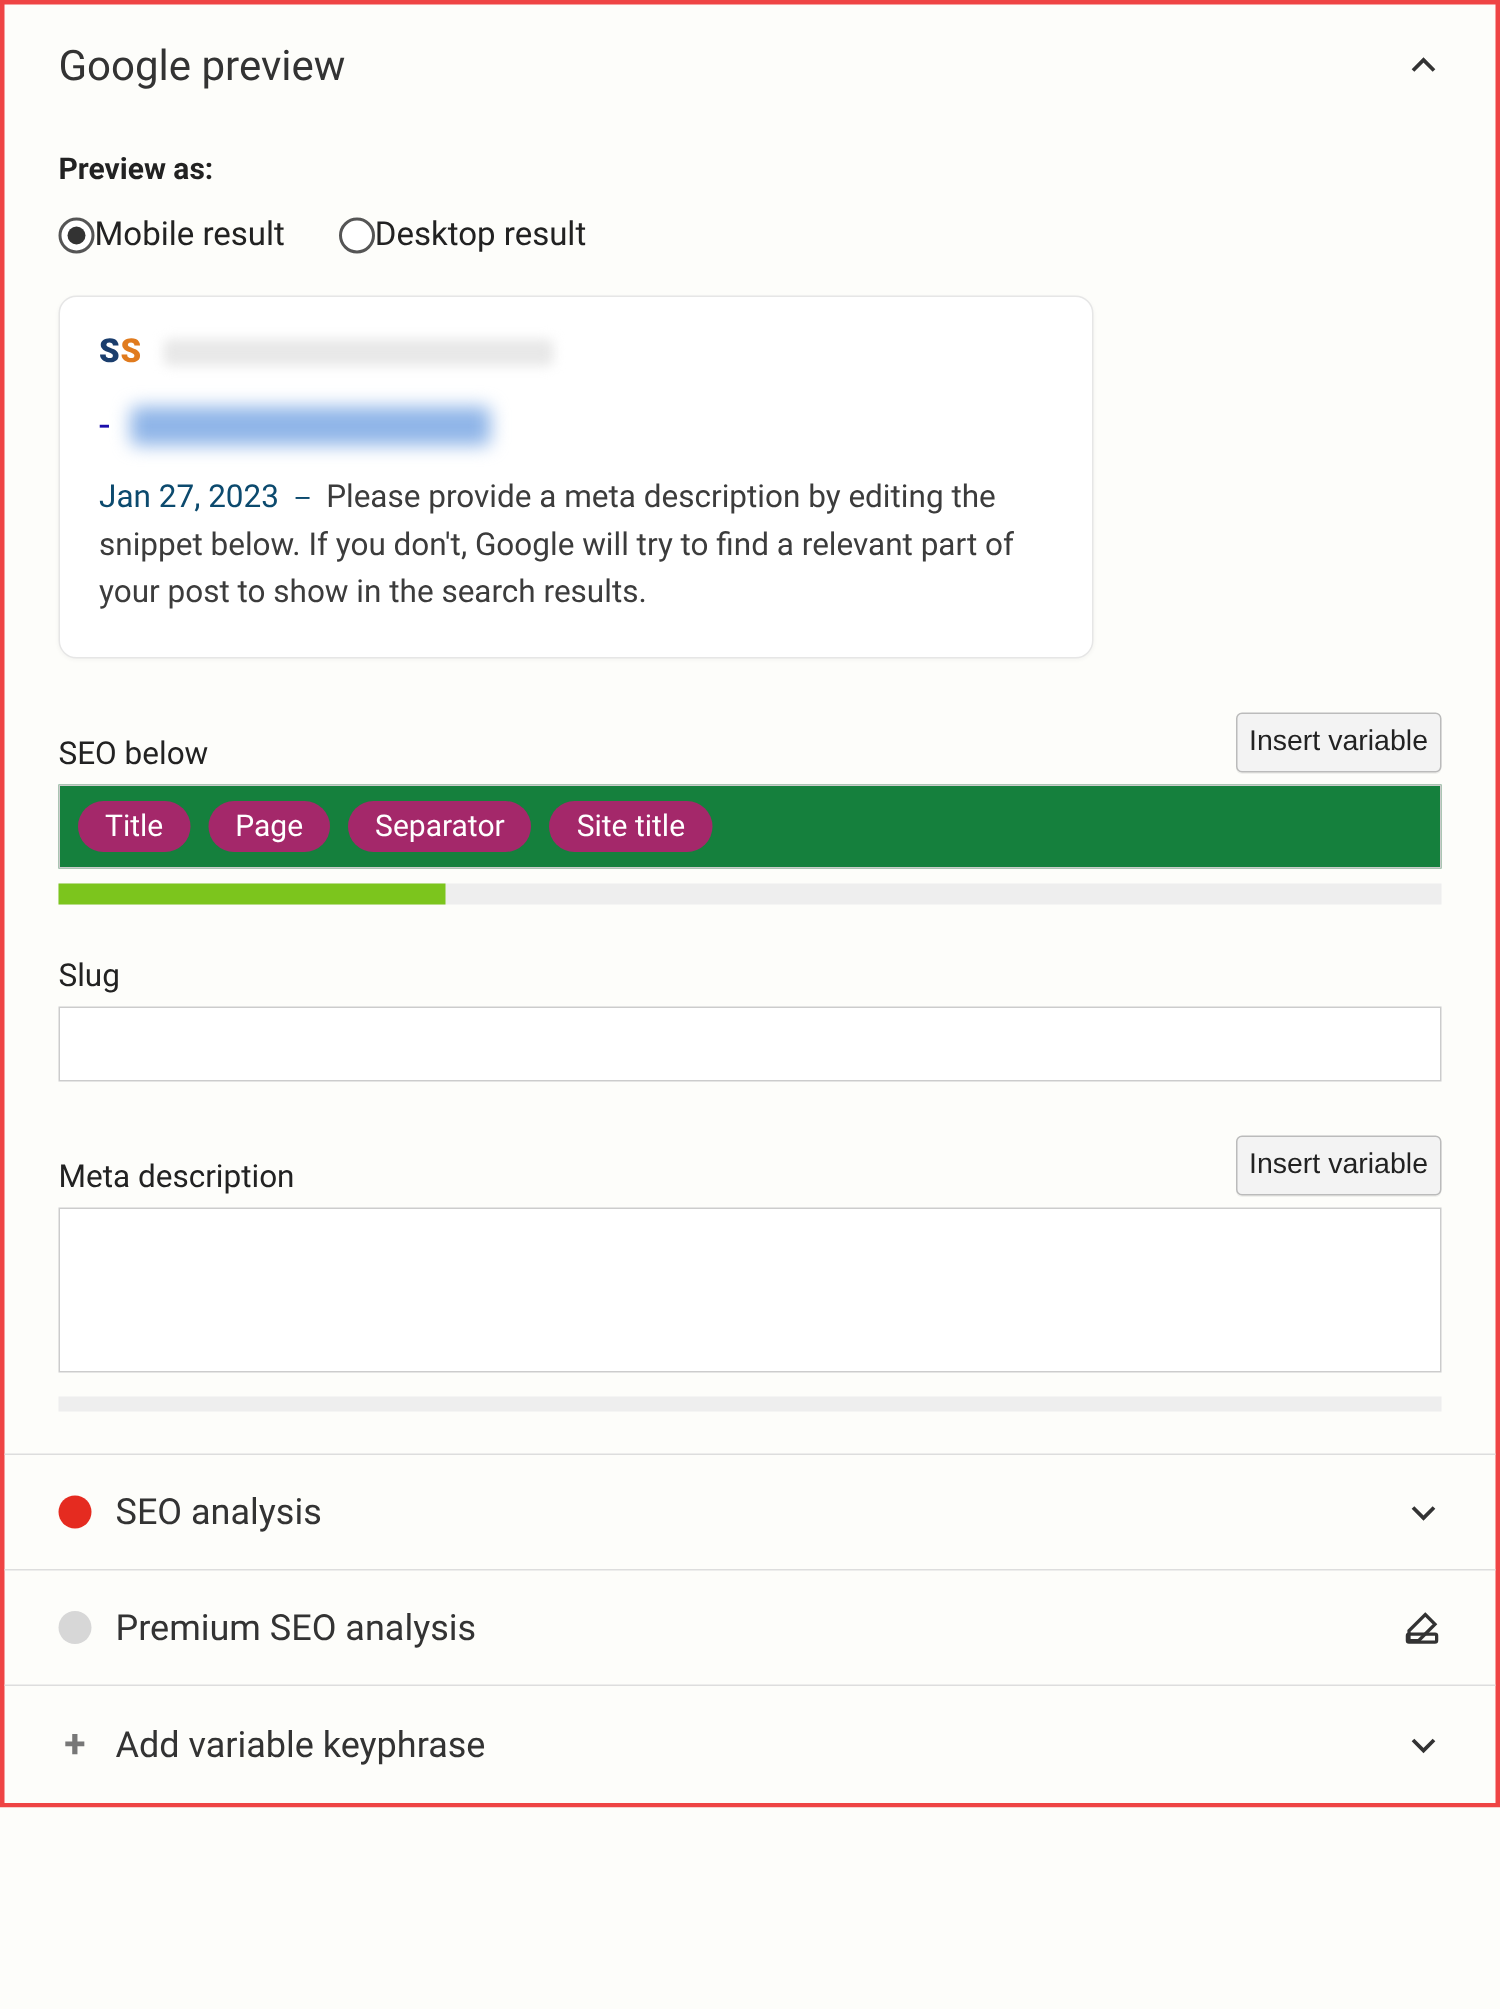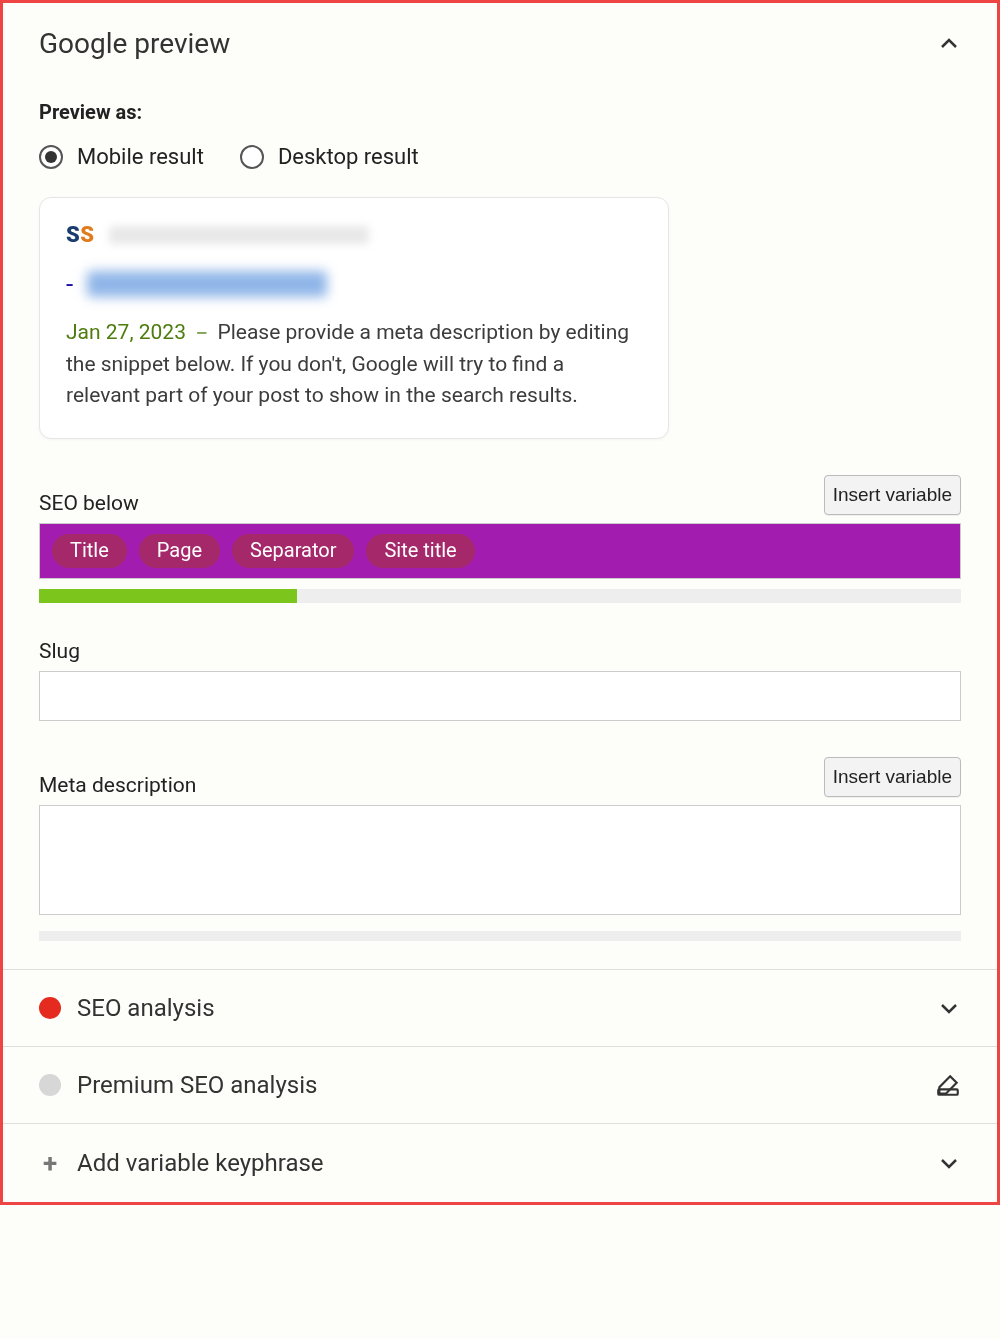--- a/index.html
+++ b/index.html
@@ -45,21 +45,20 @@
   }
   .radio-row {
     margin-top: 20px;
     display: flex;
     align-items: center;
     gap: 36px;
   }
   .radio-item {
     display: flex;
     align-items: center;
-    gap: 14px;
     cursor: pointer;
   }
   .radio-outer {
     width: 24px;
     height: 24px;
     border: 2px solid #555;
     border-radius: 50%;
     display: flex;
     align-items: center;
     justify-content: center;
@@ -70,21 +69,21 @@
     height: 12px;
     border-radius: 50%;
     background: #333;
   }
   .radio-label {
     font-size: 22px;
     color: #222;
   }
   .preview-card {
     margin-top: 28px;
-    width: 630px;
+    width: 690px;
     border: 1px solid #e6e6e6;
     border-radius: 12px;
     padding: 24px 26px 26px;
     background: #fff;
     box-shadow: 0 1px 3px rgba(0,0,0,0.04);
   }
   .preview-top {
     display: flex;
     align-items: center;
     gap: 14px;
@@ -122,21 +121,21 @@
     filter: blur(6px);
     border-radius: 4px;
   }
   .preview-body {
     margin-top: 18px;
     font-size: 21px;
     line-height: 1.5;
     color: #3c3c3c;
   }
   .preview-date {
-    color: #4d7c0f;
+    color: #0c4a6e;
   }
   .field-block {
     margin-top: 36px;
   }
   .field-header {
     display: flex;
     align-items: flex-end;
     justify-content: space-between;
     margin-bottom: 8px;
   }
@@ -149,21 +148,21 @@
     border: 1px solid #bbb;
     border-radius: 4px;
     padding: 8px 8px;
     font-size: 19px;
     color: #222;
     cursor: pointer;
     box-shadow: 0 1px 0 rgba(0,0,0,0.05);
   }
   .chip-input {
     border: 1px solid #ccc;
-    background: #a21caf;
+    background: #15803d;
     padding: 10px 12px;
     display: flex;
     gap: 12px;
     flex-wrap: wrap;
     min-height: 54px;
     align-items: center;
   }
   .chip {
     background: #a4286a;
     color: #fff;

